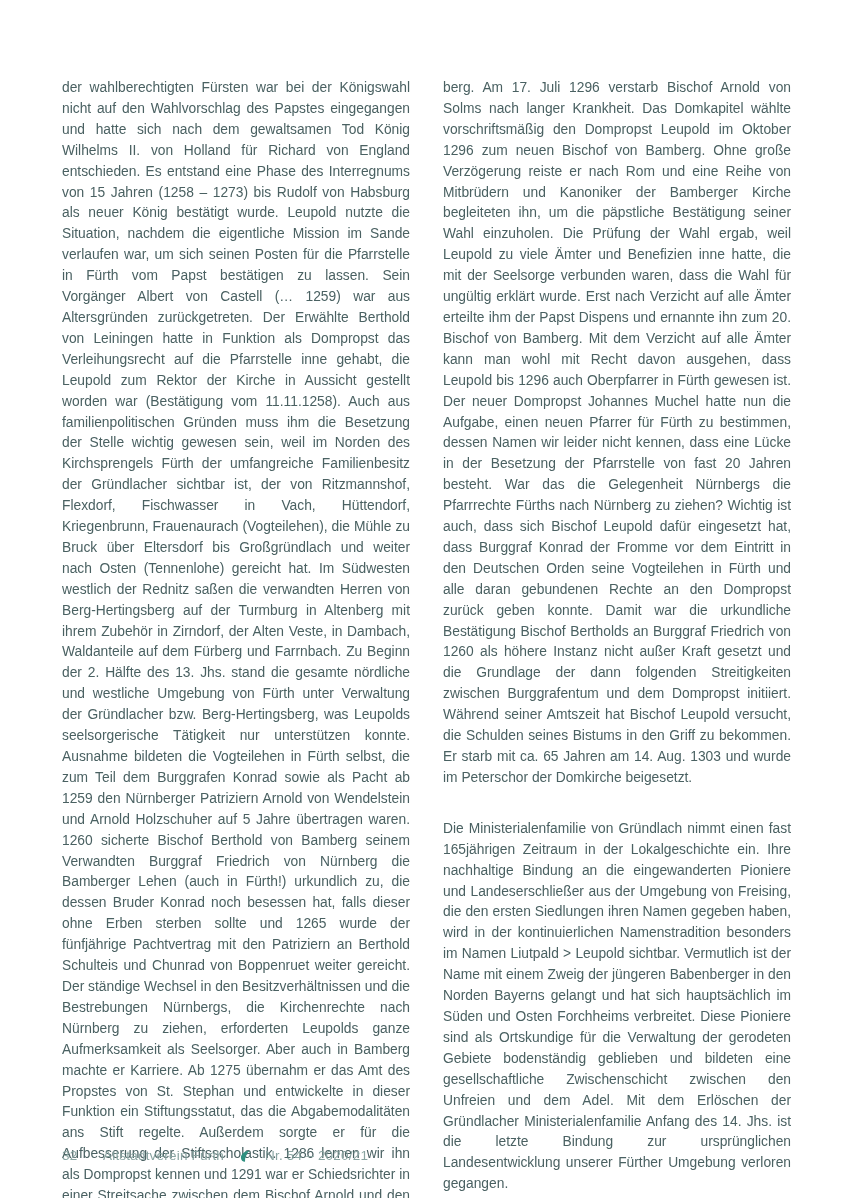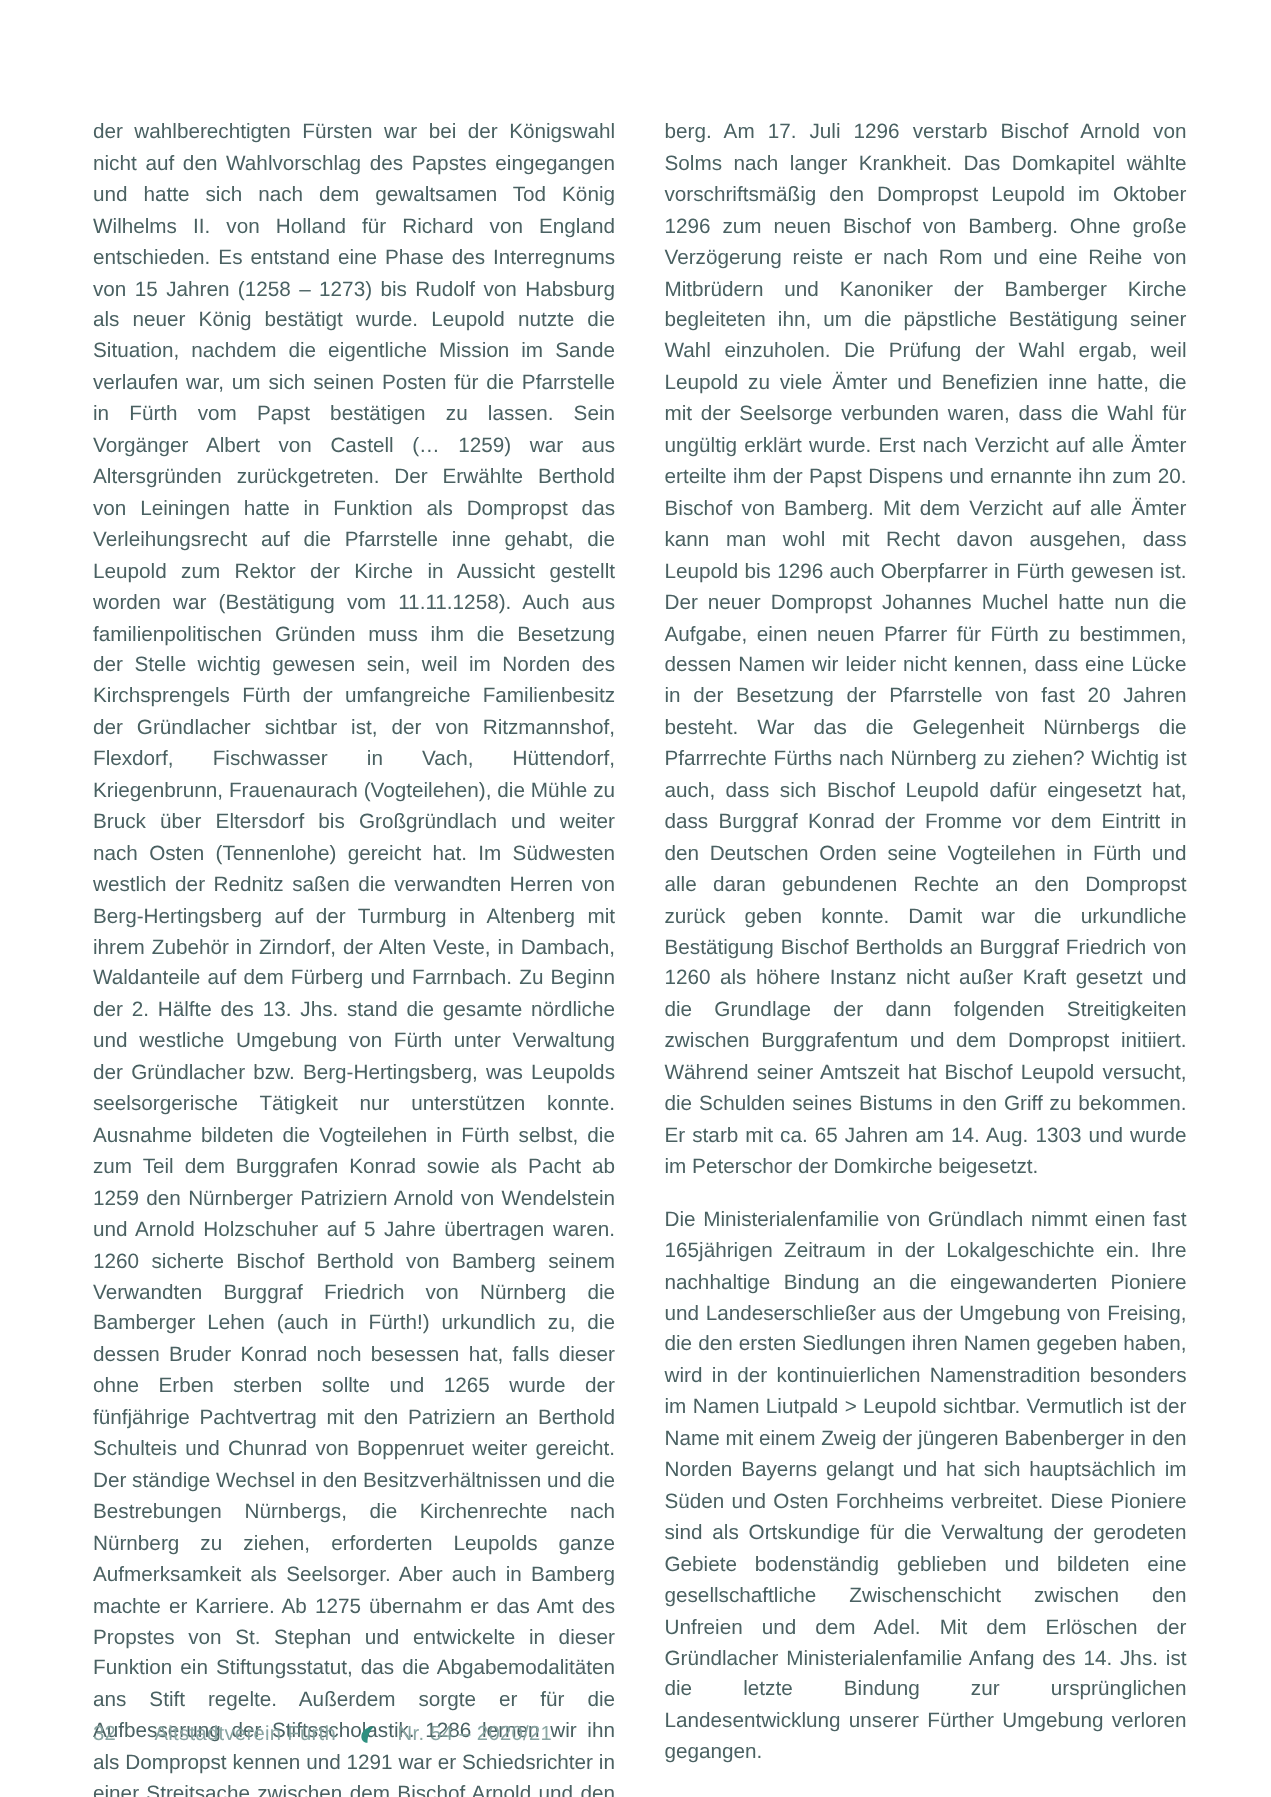--- a/index.html
+++ b/index.html
@@ -34,21 +34,21 @@
     margin: 0;
     font-size: 13.8px;
     line-height: 20.9px;
     color: var(--body_text, #4a6162);
     text-align: justify;
     hyphens: auto;
     -webkit-hyphens: auto;
     overflow-wrap: break-word;
   }
   .para-gap {
-    margin-top: 14px;
+    margin-top: 30px;
   }
   .footer {
     position: absolute;
     left: 62px;
     top: 1148px;
     width: 729px;
     display: flex;
     align-items: center;
     font-size: 13.5px;
     letter-spacing: 0.2px;

